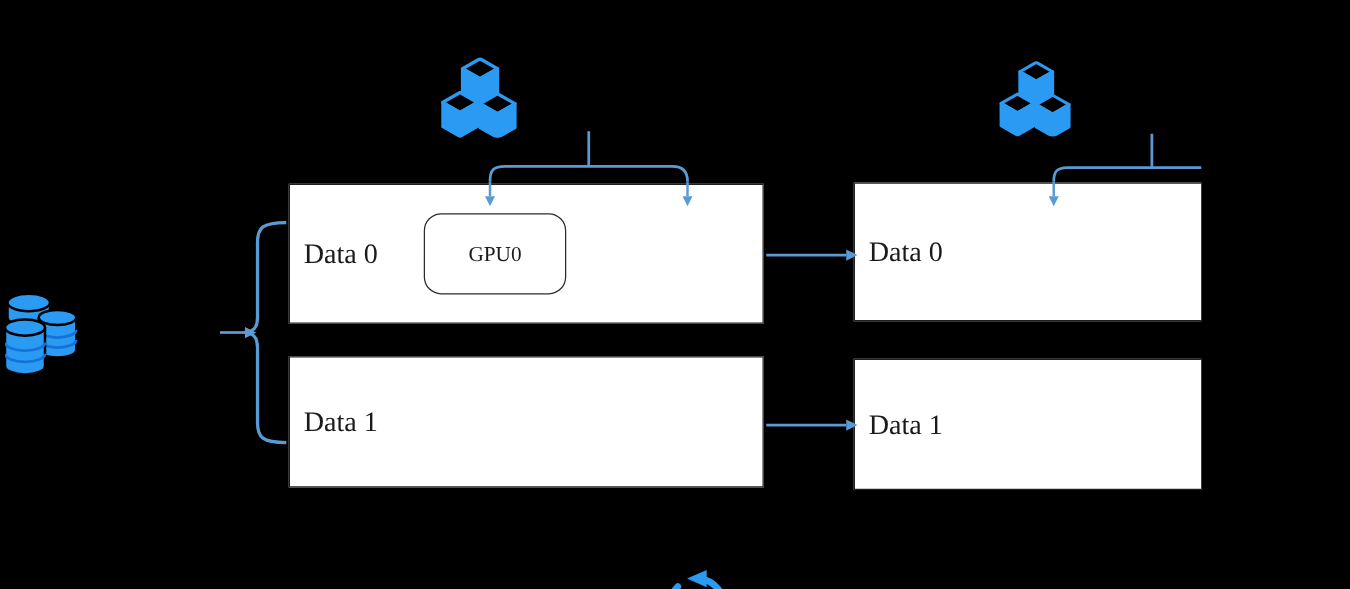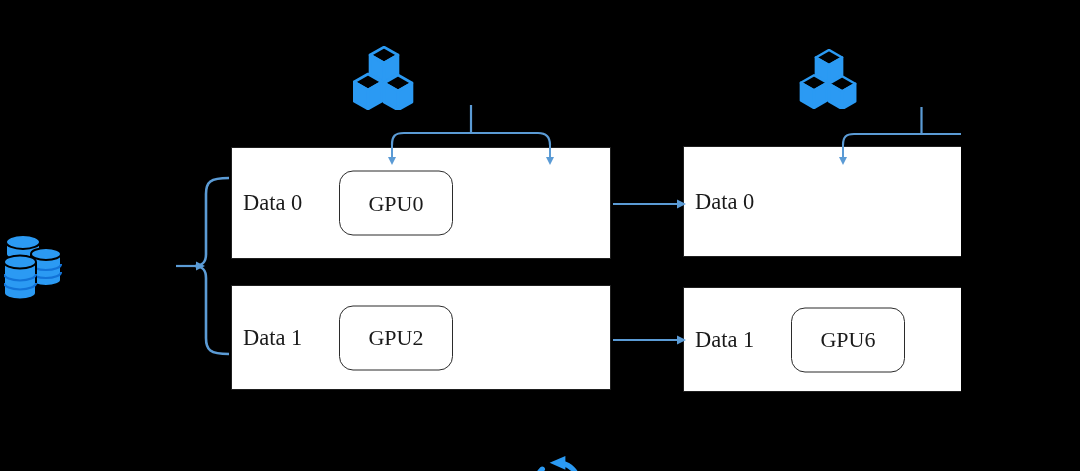--- a/index.html
+++ b/index.html
@@ -17,21 +17,21 @@
     box-sizing:border-box;
   }
   .row-label{
     position:absolute;left:11px;top:50%;transform:translateY(-50%);
     font-size:22.5px;color:var(--text);white-space:nowrap;
   }
   .gpu-chip{
     position:absolute;width:114px;height:65px;top:50%;transform:translateY(-50%);
     background:var(--box-bg);border:1.6px solid var(--chip-border);border-radius:14px;
     display:flex;align-items:center;justify-content:center;
-    font-size:22px;color:var(--text);box-sizing:border-box;text-align:right;
+    font-size:17px;color:var(--text);box-sizing:border-box;text-align:right;
   }
   .chip-a{left:107px}.chip-b{left:255px}
   #node00{left:231px;top:103px;width:380px;height:112px;}
   #node01{left:231px;top:241px;width:380px;height:105px;}
   #node10{left:683px;top:102px;width:382px;height:111px;}
   #node11{left:683px;top:243px;width:382px;height:105px;}
   .icon{position:absolute;}
   #cubes-left{left:353px;top:2px;}
   #cubes-right{left:795px;top:5px;}
   #db-icon{left:4px;top:189px;}
@@ -52,30 +52,28 @@
 
 <div class="canvas">
 
   <div class="node" id="node00">
     <span class="row-label">Data 0</span>
     <div class="gpu-chip chip-a">GPU0</div>
   </div>
 
   <div class="node" id="node01">
     <span class="row-label">Data 1</span>
-    <div class="gpu-chip chip-a">GPU2</div>
   </div>
 
   <div class="node" id="node10">
     <span class="row-label">Data 0</span>
   </div>
 
   <div class="node" id="node11">
     <span class="row-label">Data 1</span>
-    <div class="gpu-chip chip-a">GPU6</div>
   </div>
 
   <svg class="icon" id="cubes-left" width="62" height="64" viewBox="0 0 62 64">
     <defs>
       <g id="cube" stroke-width="2.6" stroke-linejoin="round">
         <path class="face-hollow" d="M15,1 L29,9 L15,17 L1,9 Z"></path>
         <path class="face-solid" d="M1,9 L15,17 L15,36 L1,28 Z"></path>
         <path class="face-solid" d="M29,9 L15,17 L15,36 L29,28 Z"></path>
       </g>
     </defs>

